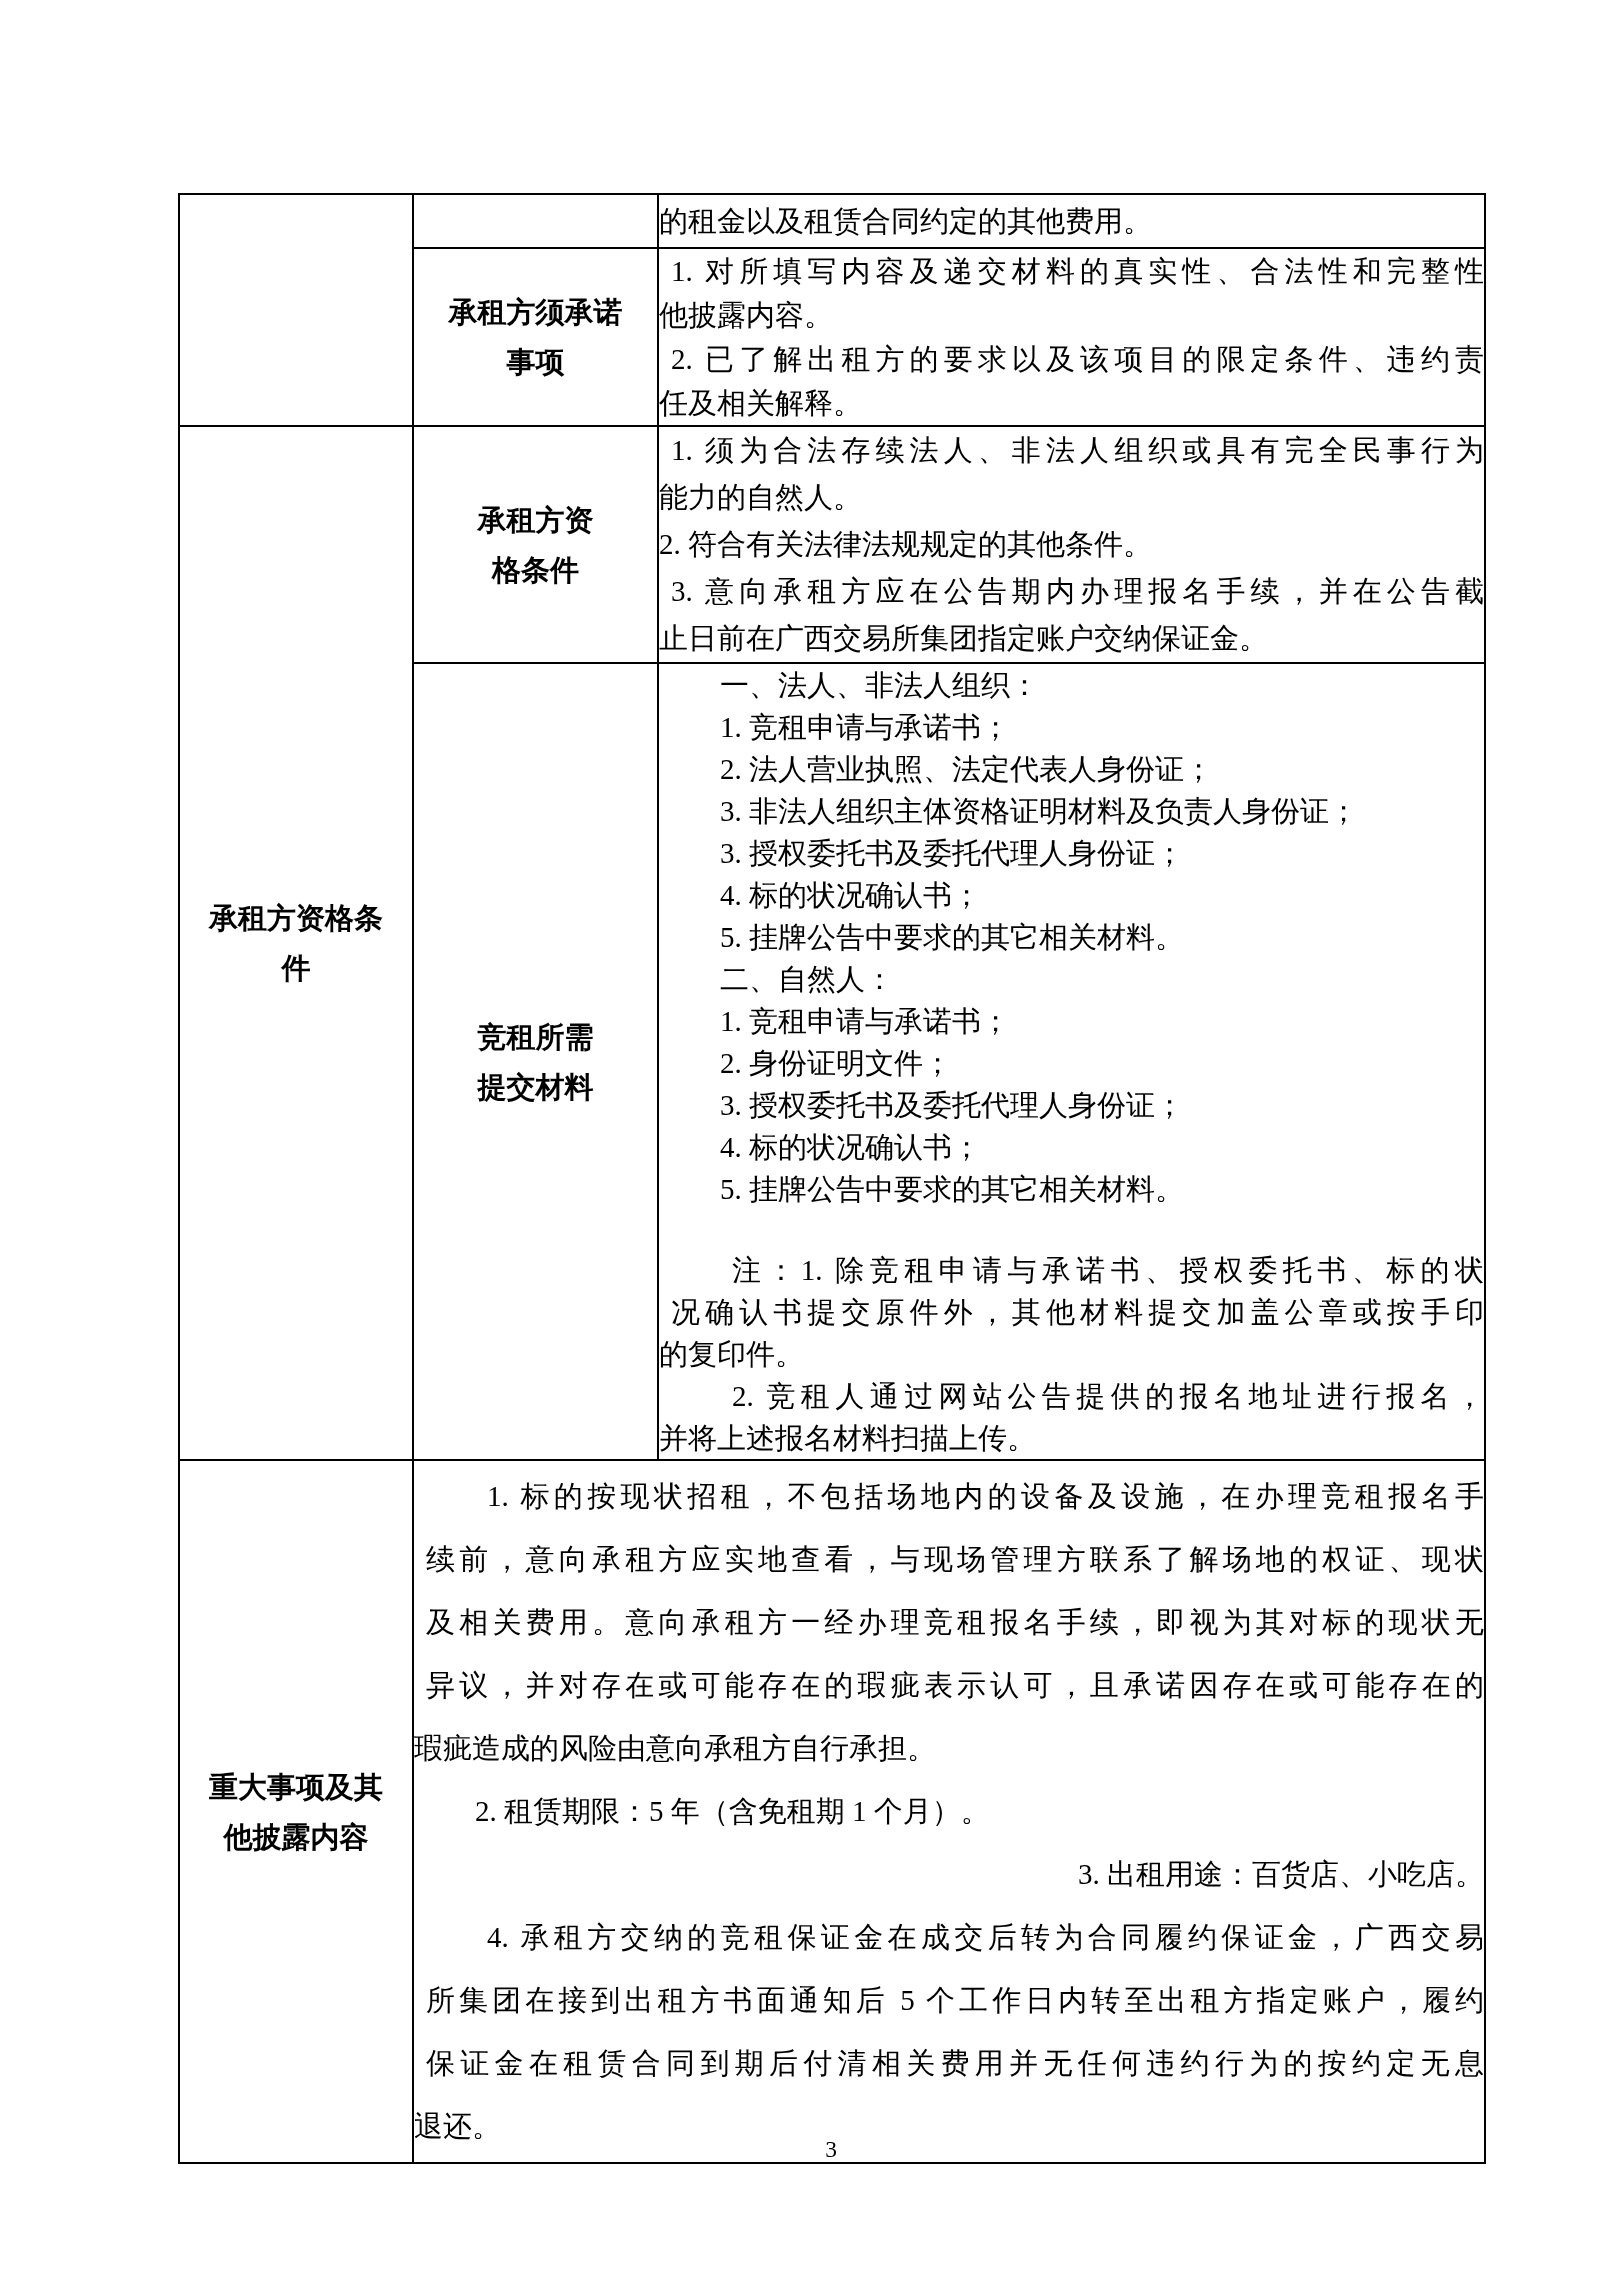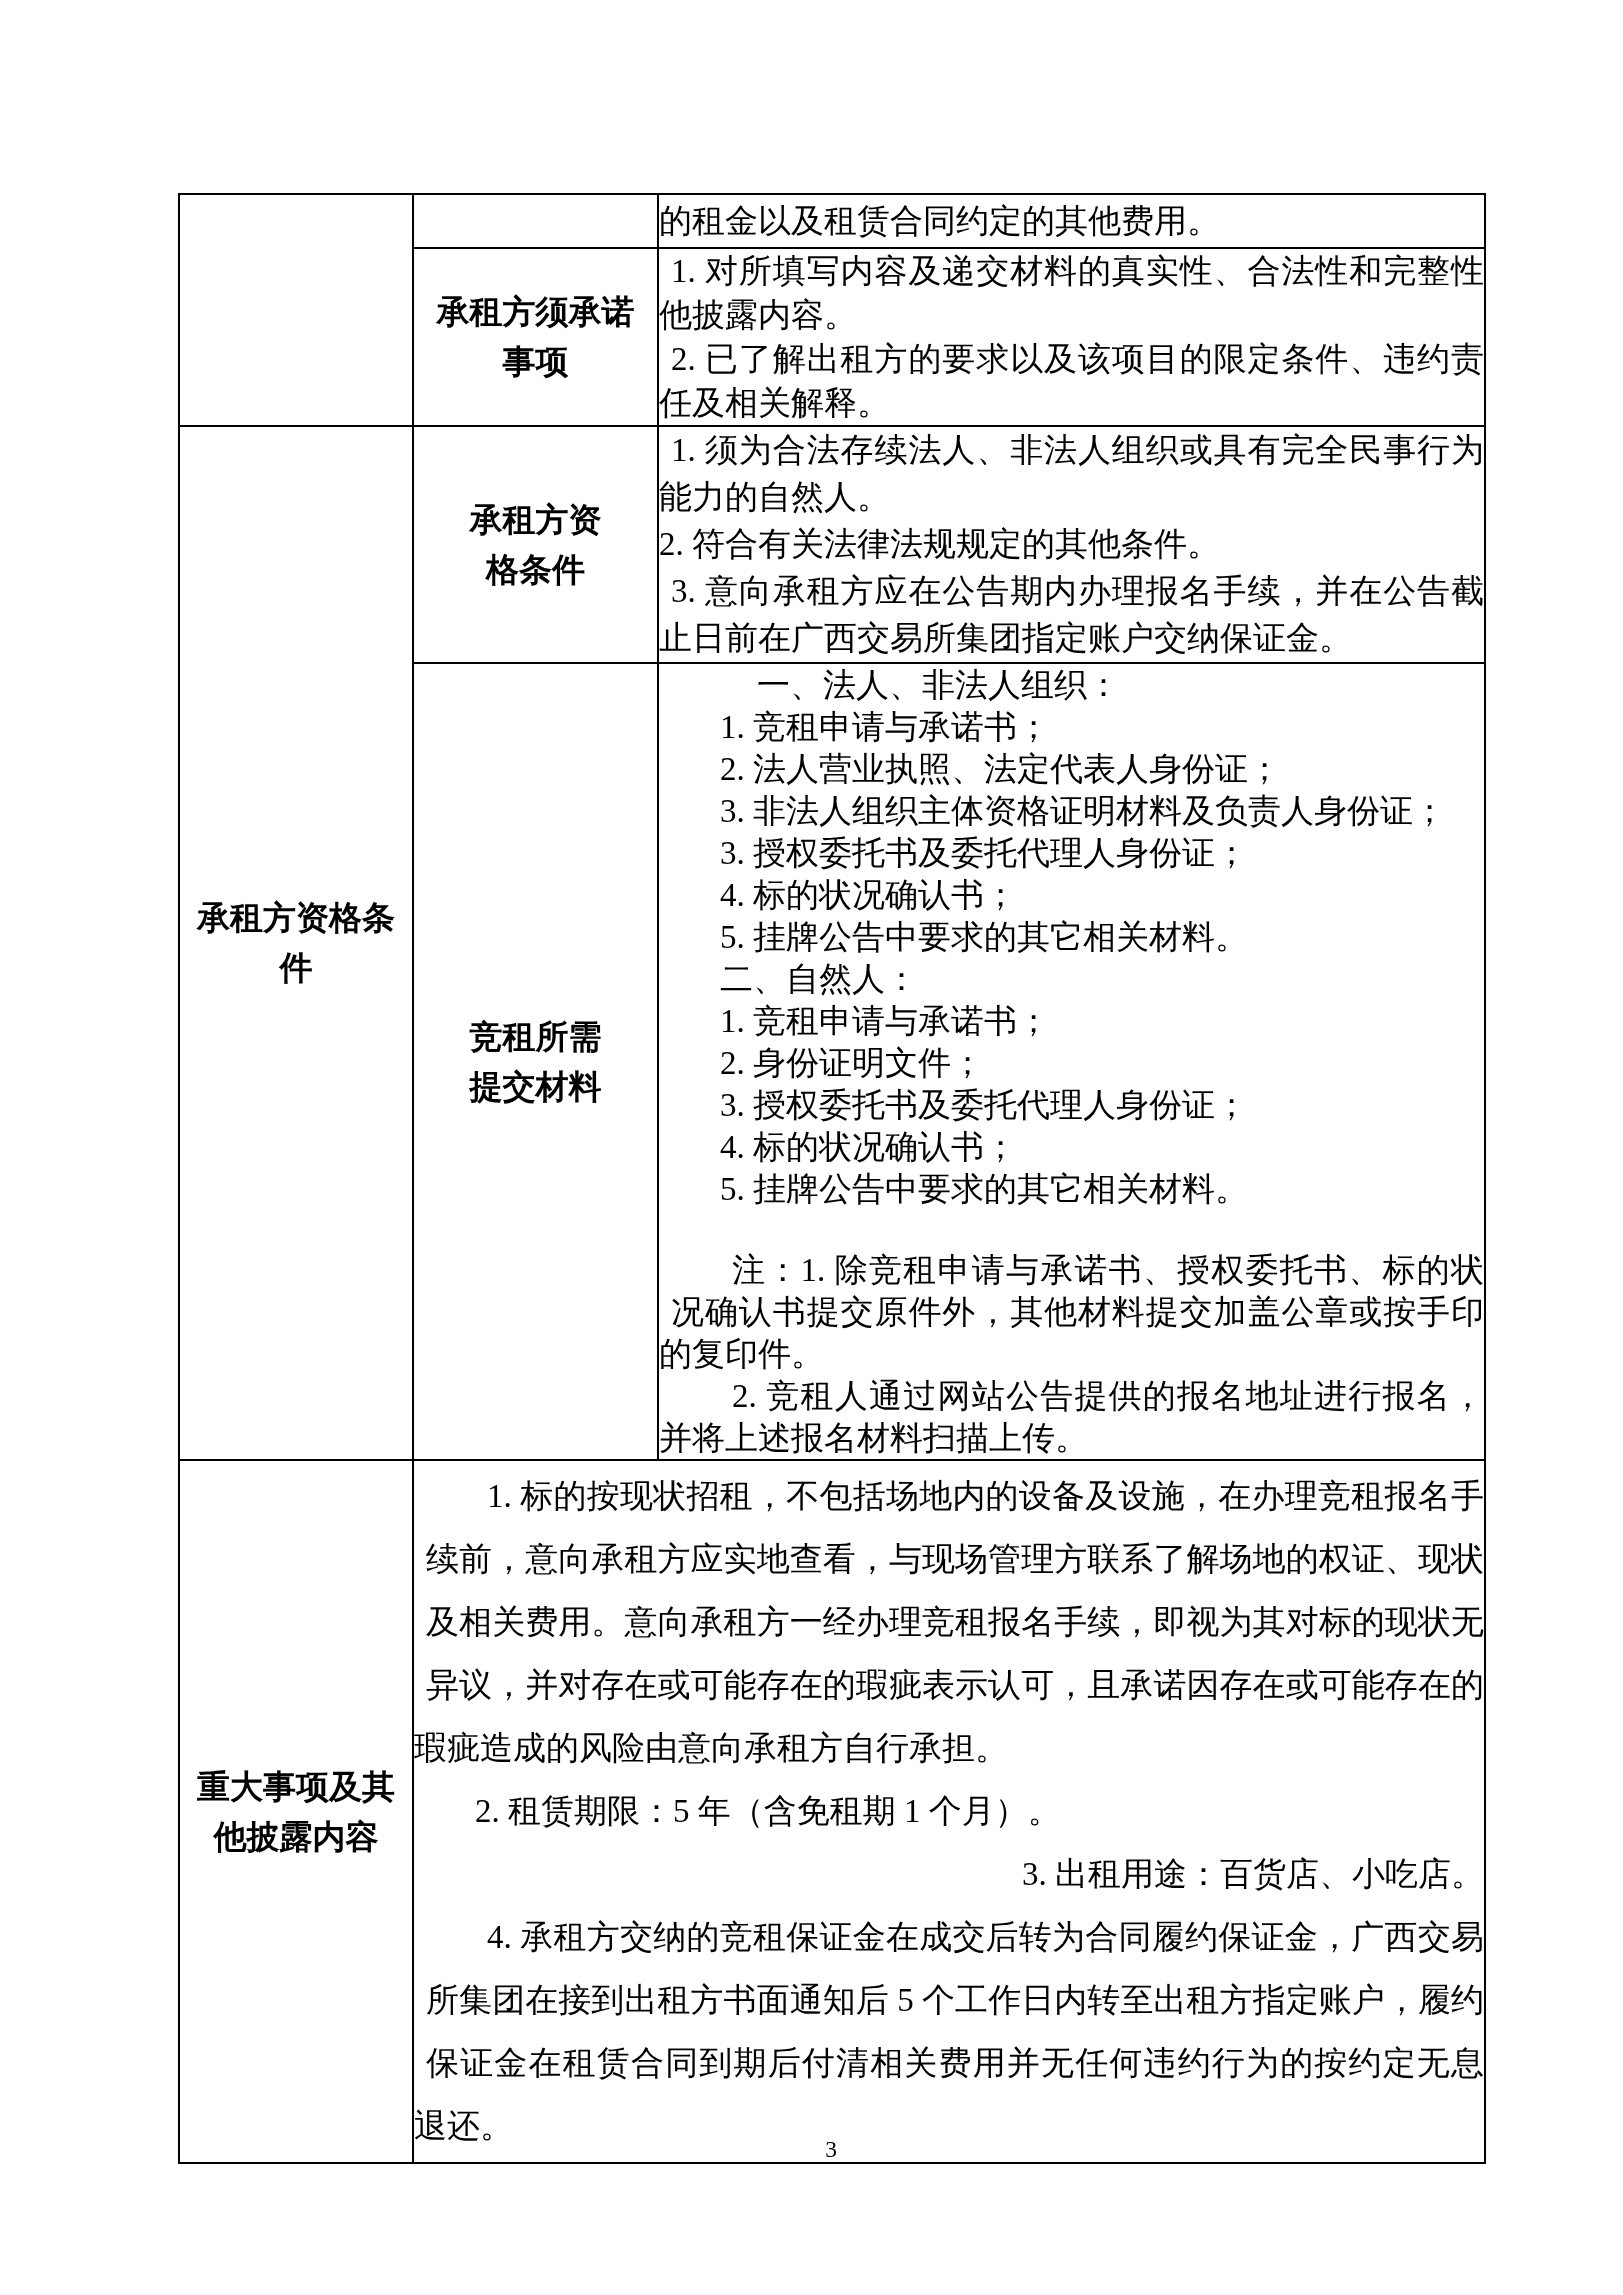--- a/index.html
+++ b/index.html
@@ -20,21 +20,21 @@
     left: 178px;
     top: 193px;
     width: 1306px;
     border-collapse: collapse;
     table-layout: fixed;
   }
   table.doc td {
     border: 2px solid #000000;
     padding: 0;
     vertical-align: middle;
-    font-size: 33px;
+    font-size: 29px;
     color: #000000;
   }
   .label {
     font-weight: bold;
     text-align: center;
   }
   .label .tl {
     line-height: 50px;
   }
   .content {
@@ -111,21 +111,21 @@
             <div class="tl just">3. 意向承租方应在公告期内办理报名手续，并在公告截</div>
             <div class="tl">止日前在广西交易所集团指定账户交纳保证金。</div>
           </td>
       </tr>
       <tr style="height:767px">
         <td class="label">
             <div class="tl">竞租所需</div>
             <div class="tl">提交材料</div>
           </td>
         <td class="content r4">
-            <div class="tl" style="text-indent: 61px; margin-left: 37px;">一、法人、非法人组织：</div>
+            <div class="tl" style="text-indent: 61px;">一、法人、非法人组织：</div>
             <div class="tl" style="text-indent: 61px;">1. 竞租申请与承诺书；</div>
             <div class="tl" style="text-indent: 61px;">2. 法人营业执照、法定代表人身份证；</div>
             <div class="tl" style="text-indent: 61px;">3. 非法人组织主体资格证明材料及负责人身份证；</div>
             <div class="tl" style="text-indent: 61px;">3. 授权委托书及委托代理人身份证；</div>
             <div class="tl" style="text-indent: 61px;">4. 标的状况确认书；</div>
             <div class="tl" style="text-indent: 61px;">5. 挂牌公告中要求的其它相关材料。</div>
             <div class="tl" style="text-indent: 61px;">二、自然人：</div>
             <div class="tl" style="text-indent: 61px;">1. 竞租申请与承诺书；</div>
             <div class="tl" style="text-indent: 61px;">2. 身份证明文件；</div>
             <div class="tl" style="text-indent: 61px;">3. 授权委托书及委托代理人身份证；</div>

